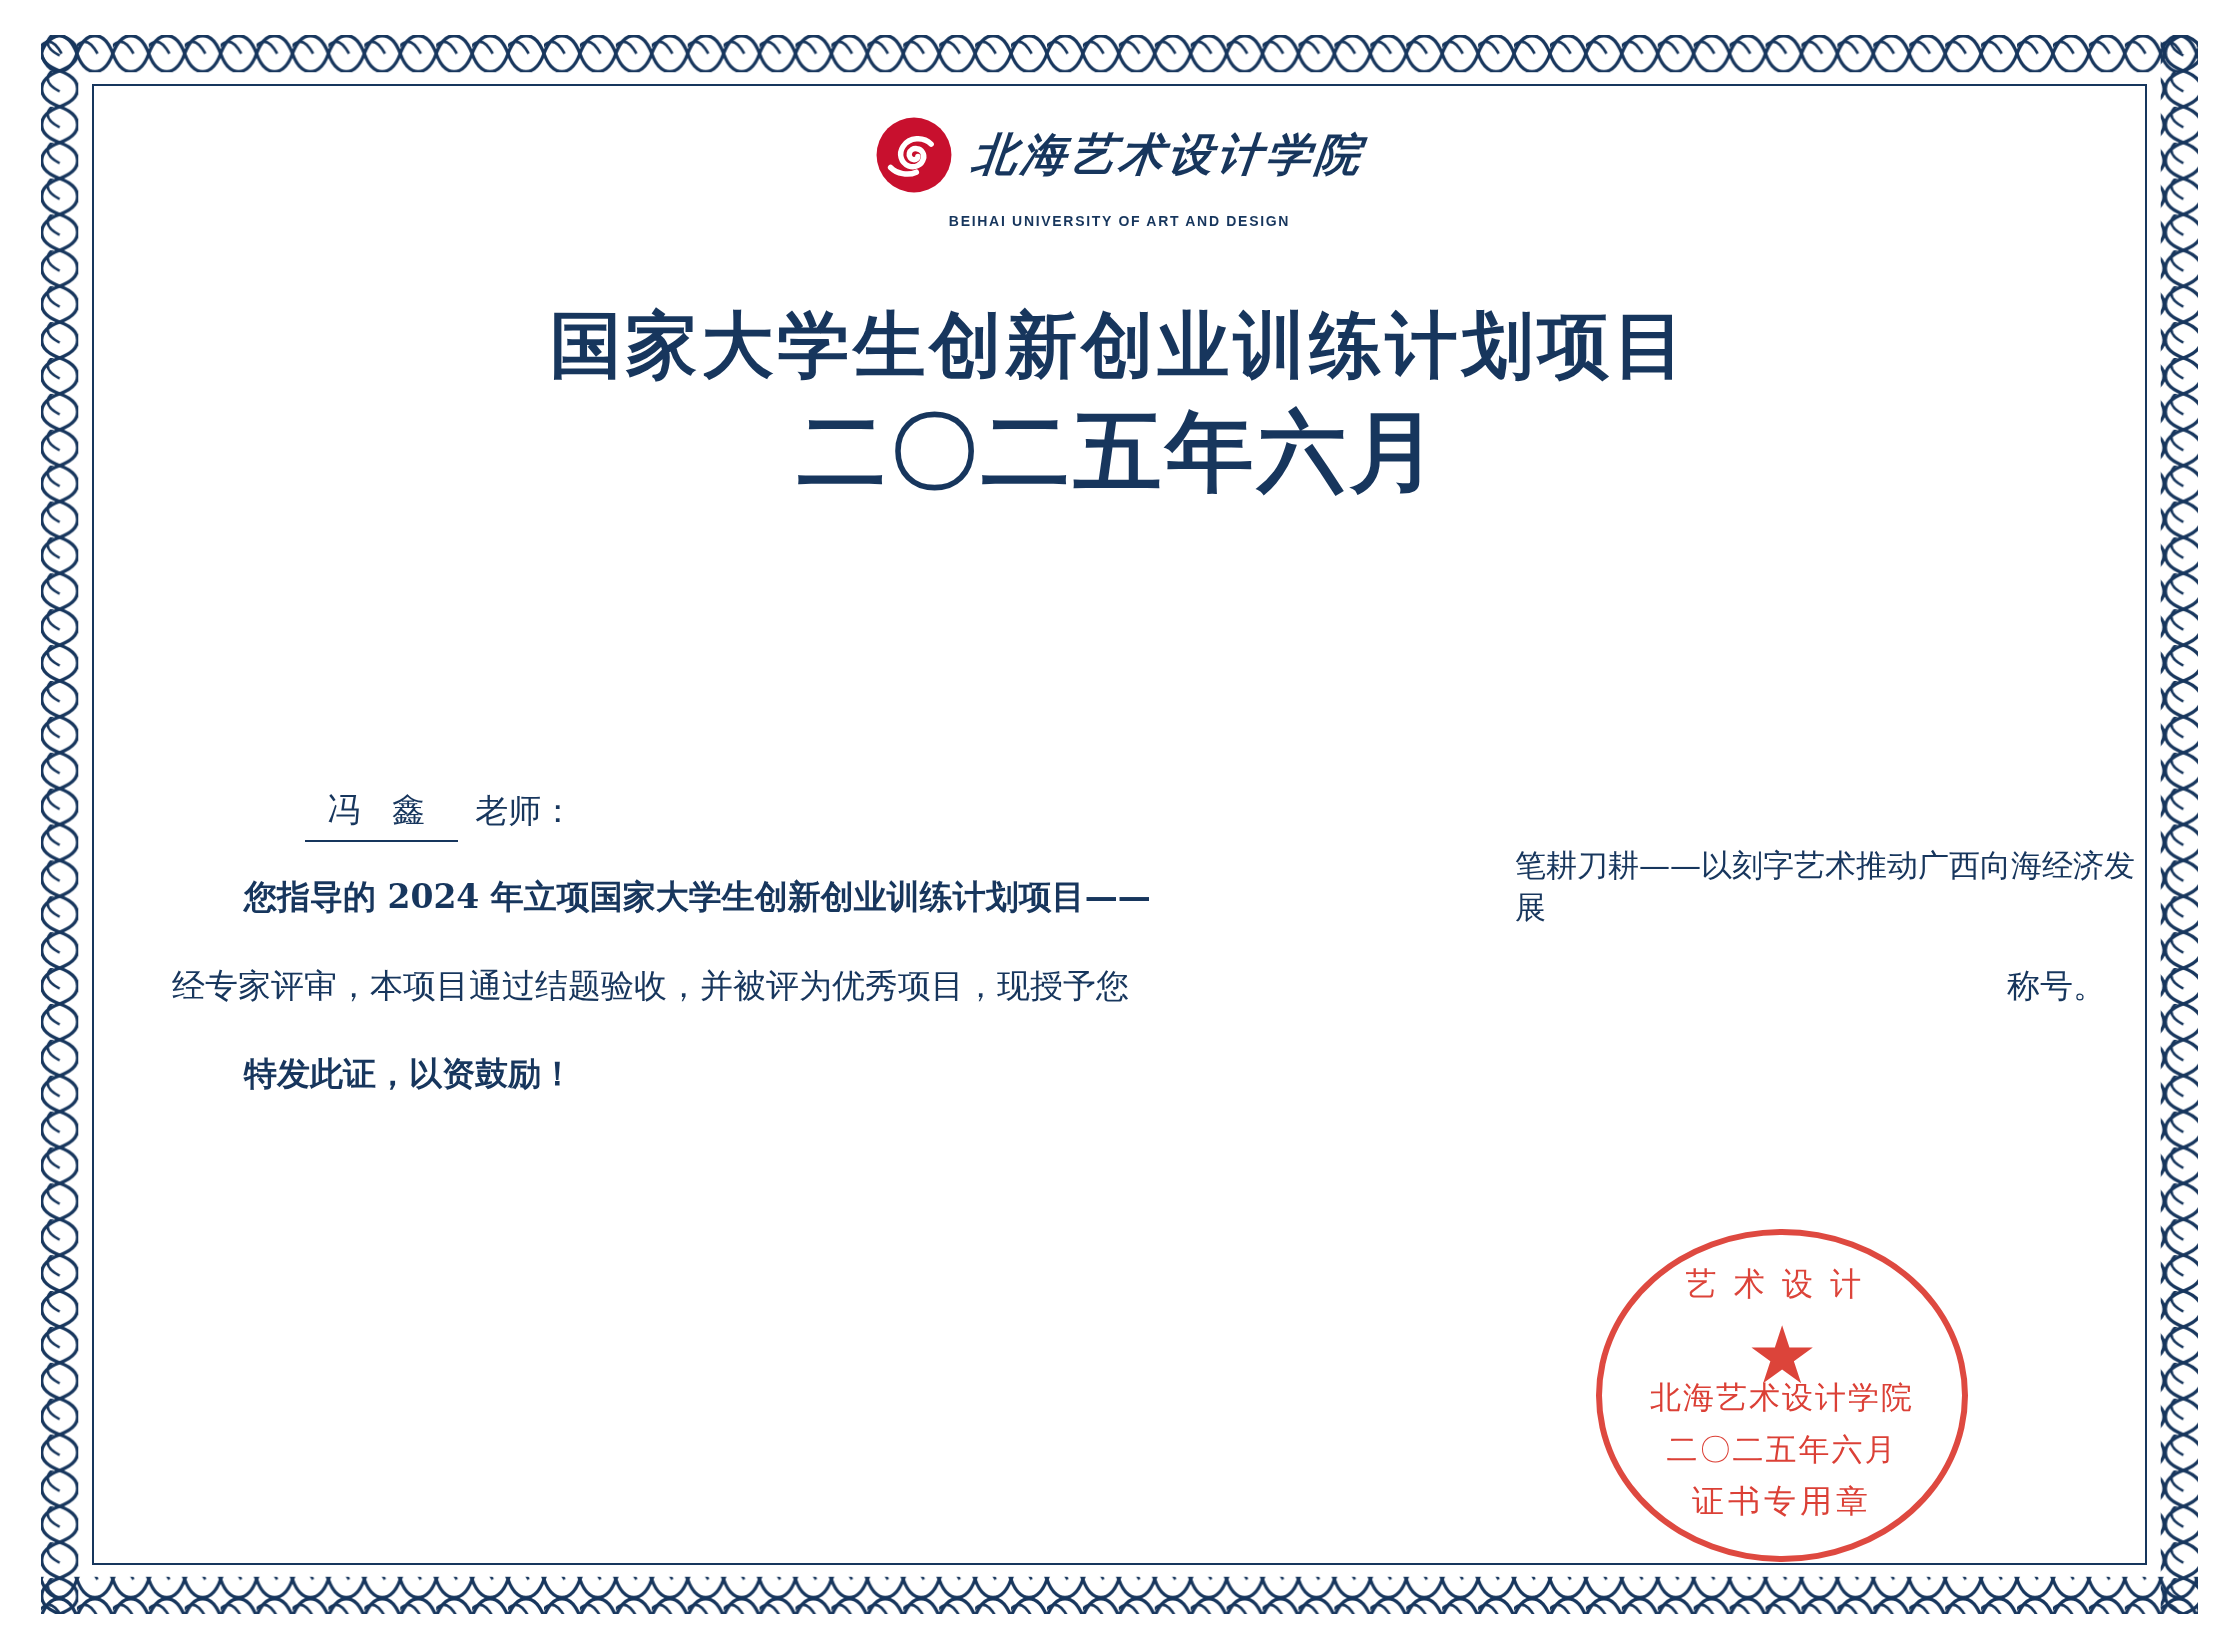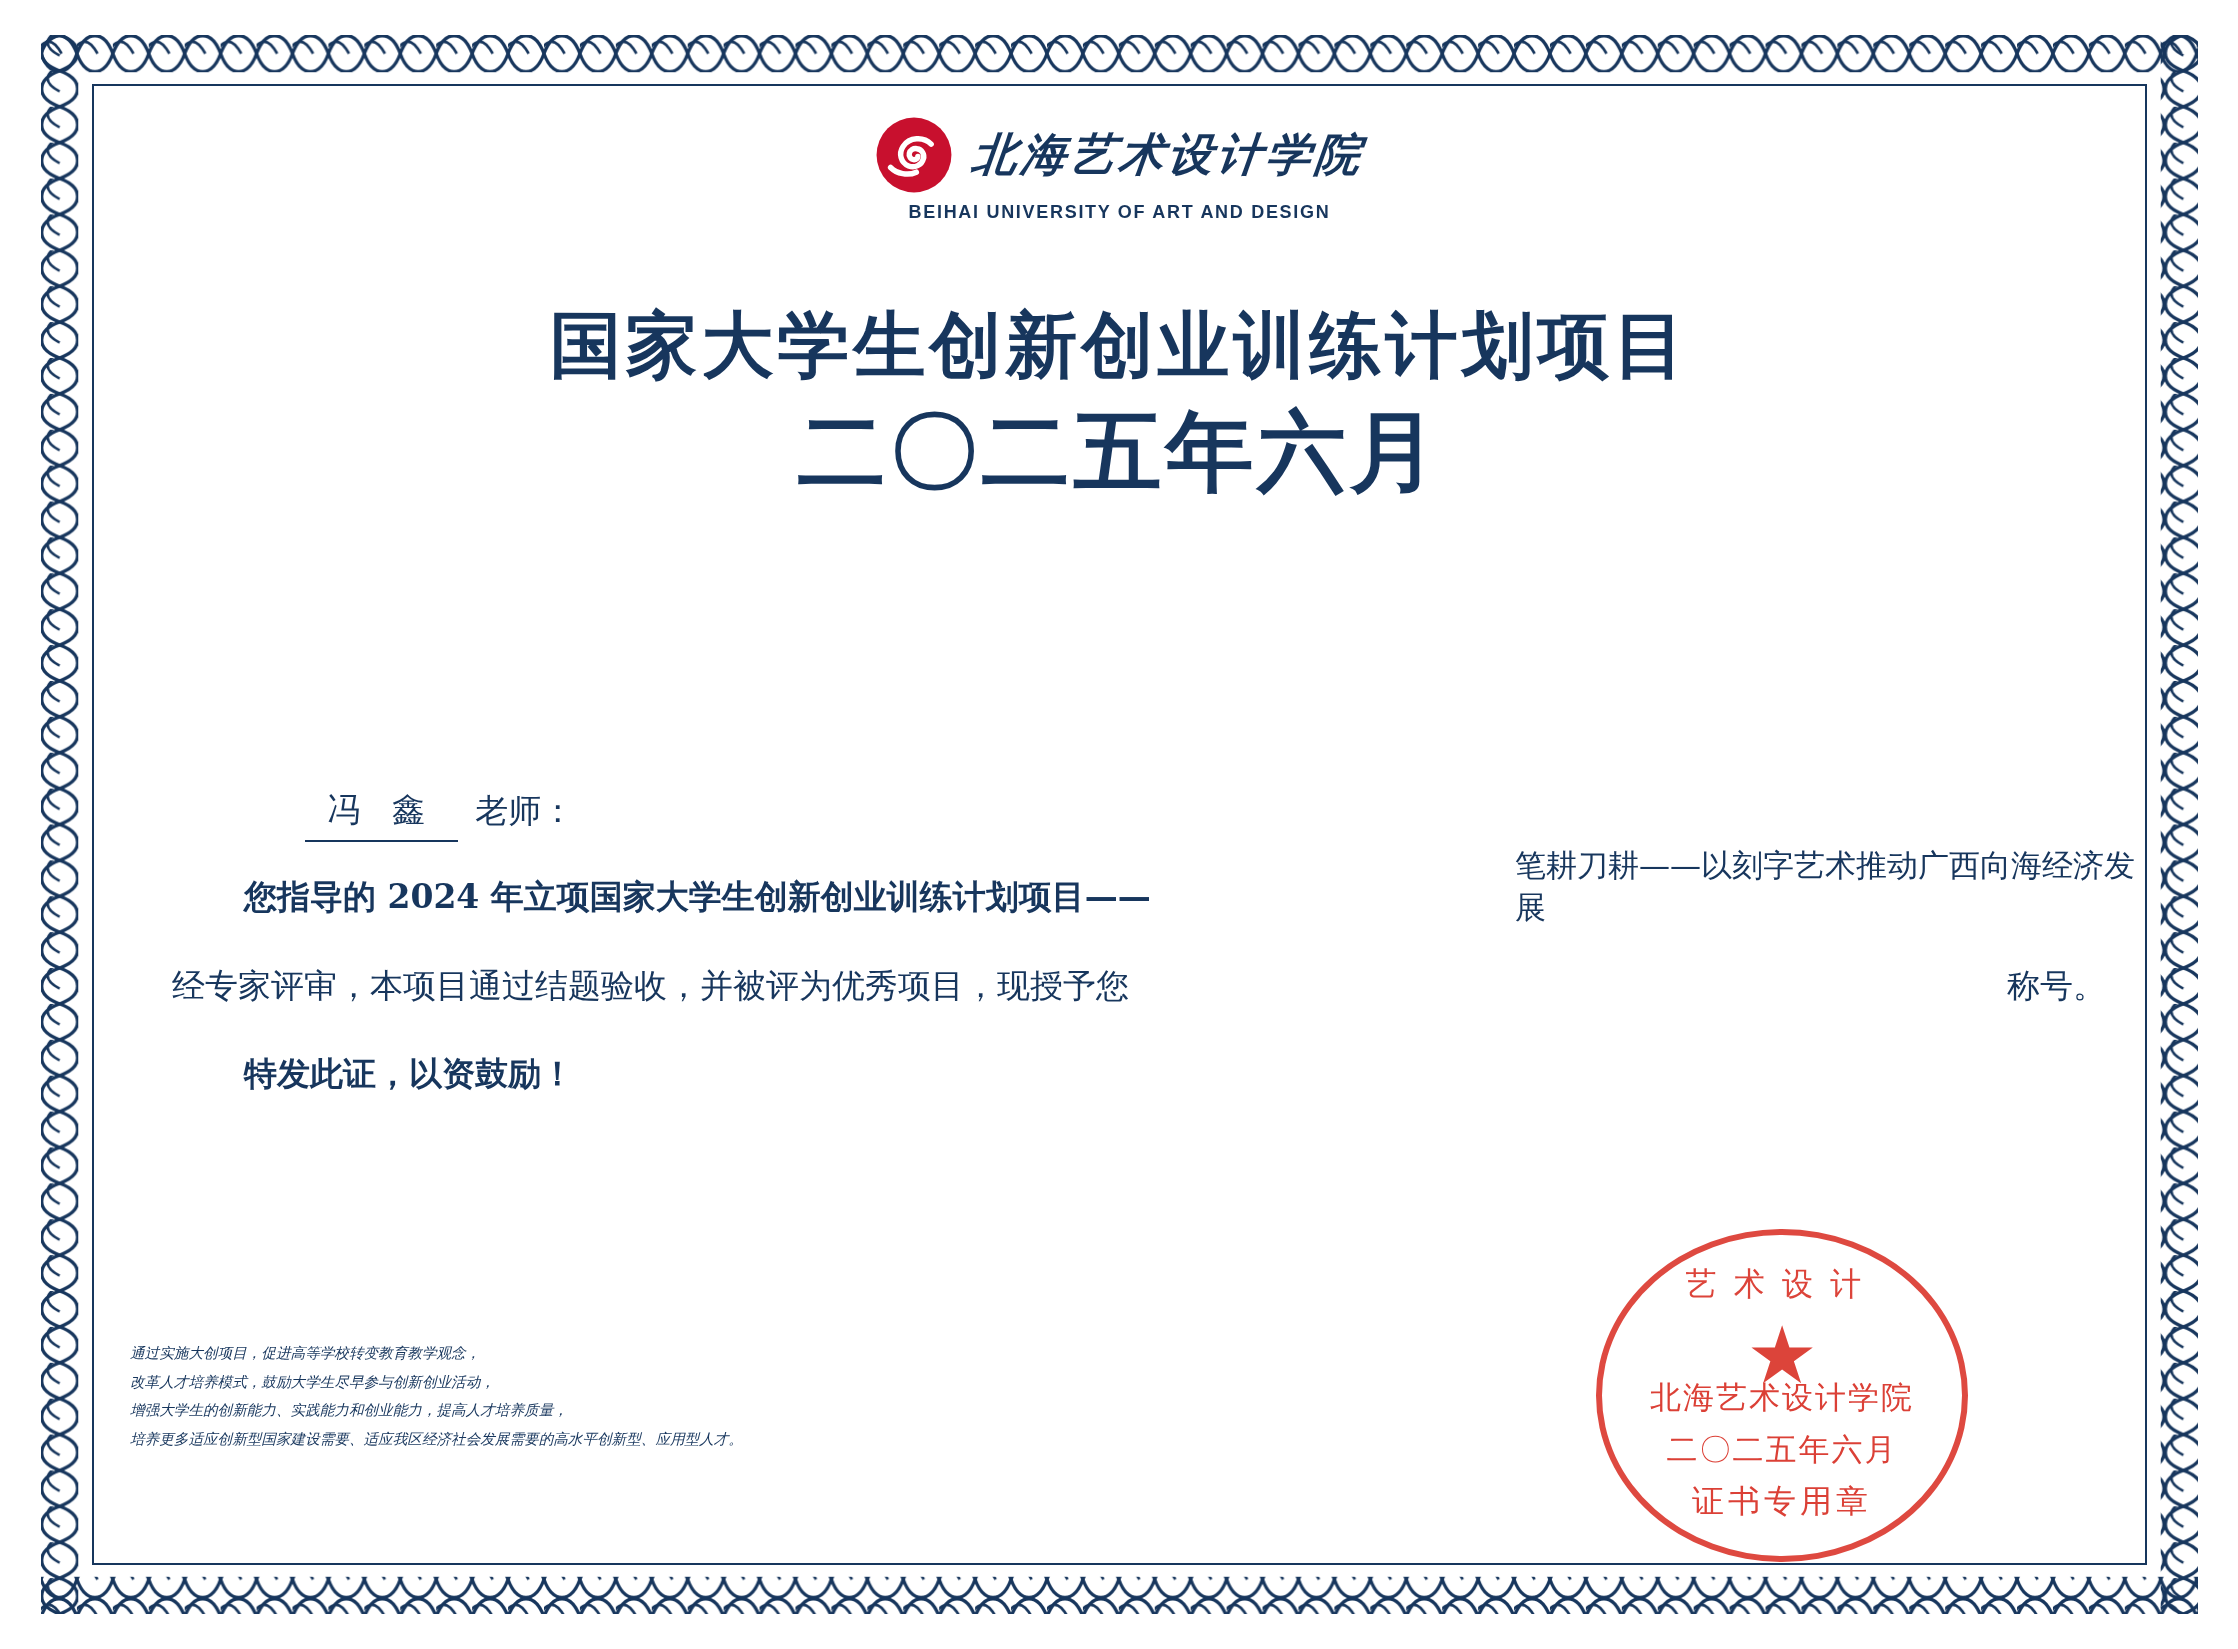--- a/index.html
+++ b/index.html
@@ -68,23 +68,23 @@
     font-family: "DejaVu Serif", serif;
     font-size: 45px;
     font-weight: bold;
     color: #17365d;
     letter-spacing: 4px;
     font-style: italic;
     transform: skewX(-6deg);
     white-space: nowrap;
   }
   .logo-en {
-    margin-top: 8px;
+    margin-top: 19px;
     font-family: "Liberation Sans", sans-serif;
-    font-size: 18px;
+    font-size: 14px;
     font-weight: bold;
     letter-spacing: 1.7px;
     color: #17365d;
     white-space: nowrap;
   }
 
   
   .title-block {
     position: absolute;
     top: 303px;
@@ -312,26 +312,20 @@
     <div class="para justify-wide">
       <span class="seg">经专家评审，本项目通过结题验收，并被评为优秀项目，现授予您</span>
       <span class="seg">称号。</span>
     </div>
 
     <div class="para line-indent">特发此证，以资鼓励！</div>
   </div>
 
   <div class="project-title">笔耕刀耕——以刻字艺术推动广西向海经济发展</div>
 
-  <div class="footnote">
-    <div>通过实施大创项目，促进高等学校转变教育教学观念，</div>
-    <div>改革人才培养模式，鼓励大学生尽早参与创新创业活动，</div>
-    <div>增强大学生的创新能力、实践能力和创业能力，提高人才培养质量，</div>
-    <div>培养更多适应创新型国家建设需要、适应我区经济社会发展需要的高水平创新型、应用型人才。</div>
-  </div>
 
   <div class="seal">
     <div class="seal-ring"></div>
     <div class="seal-arc">艺术设计</div>
     <div class="seal-star">★</div>
     <div class="seal-org">北海艺术设计学院</div>
     <div class="seal-date">二〇二五年六月</div>
     <div class="seal-bottom">证书专用章</div>
   </div>
 

